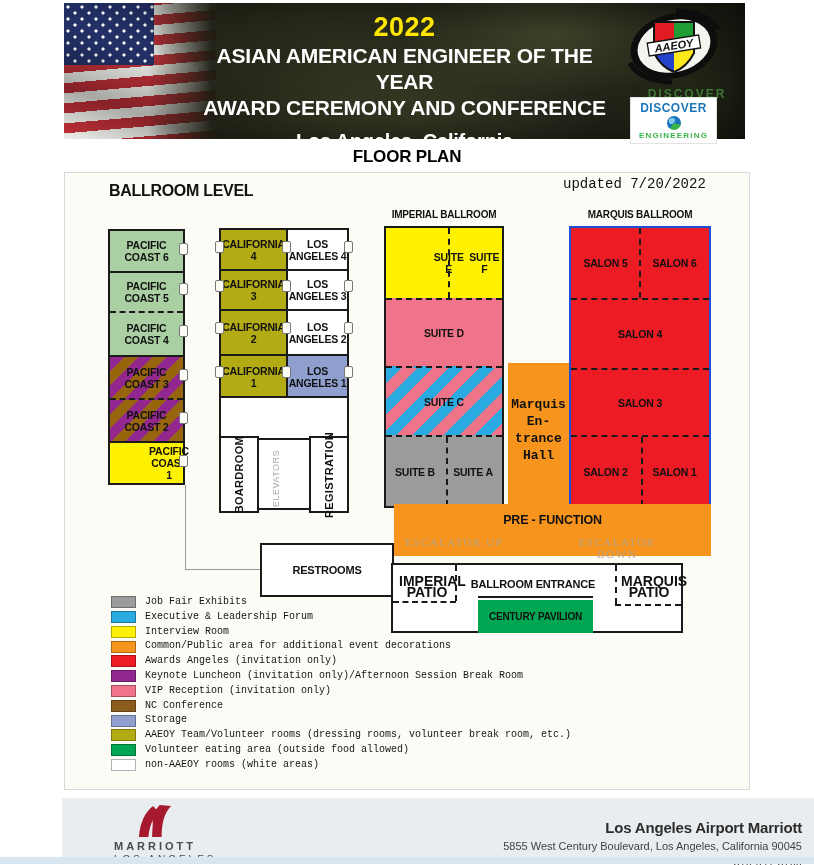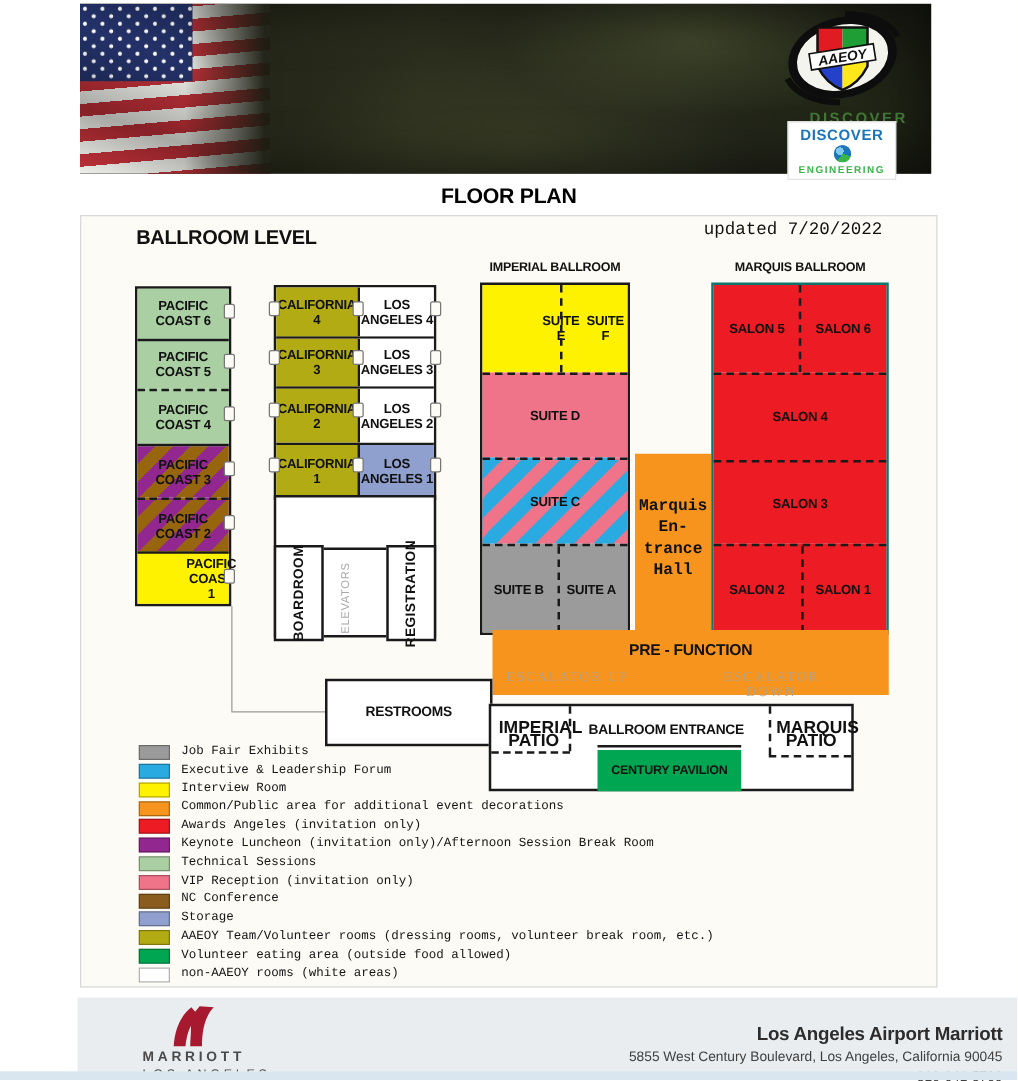--- a/index.html
+++ b/index.html
@@ -83,21 +83,21 @@
   .tallbox{position:absolute;width:40px;height:77px;border:2px solid #1a1a1a;background:#fff;
     box-sizing:border-box;display:flex;align-items:center;justify-content:center;}
   .vtext{writing-mode:vertical-rl;transform:rotate(180deg);font-size:11px;font-weight:bold;letter-spacing:.3px;}
   .elev{position:absolute;left:206px;top:272px;height:62px;color:#a8a8a8;
     writing-mode:vertical-rl;transform:rotate(180deg);font-size:9px;letter-spacing:.5px;}
 
   .conn{position:absolute;background:#9a9a9a;}
 
   
   .imp{position:absolute;left:319px;top:53px;width:120px;border:2px solid #1a1a1a;box-sizing:border-box;}
-  .marq{position:absolute;left:504px;top:53px;width:142px;border:2px solid #0f766e;box-sizing:border-box;}
+  .marq{position:absolute;left:504px;top:53px;width:142px;border:2px solid #1d4ed8;box-sizing:border-box;}
   .sect{position:relative;display:flex;align-items:center;justify-content:center;box-sizing:border-box;}
   .half{flex:1;display:flex;align-items:center;justify-content:center;}
   .vdash{position:absolute;top:0;bottom:0;border-left:2px dashed #1a1a1a;}
 
   .mhall{position:absolute;left:443px;top:190px;width:61px;height:141px;background:#f7941d;
     box-sizing:border-box;padding-top:33px;text-align:center;
     font-family:"Liberation Mono","DejaVu Sans Mono",monospace;font-size:13px;font-weight:bold;
     line-height:17px;white-space:pre-line;color:#111;}
 
   .prefn{position:absolute;left:329px;top:331px;width:317px;height:52px;background:#f7941d;}
@@ -147,20 +147,26 @@
 </head>
 <body>
 
 <div class="page">
 
   <div class="banner">
     <div class="flag">
       <div class="flag-stripes"></div>
       <div class="flag-canton"></div>
       <div class="flag-fade"></div>
+    </div>
+    <div class="banner-text">
+      <div class="b-year">2022</div>
+      <div class="b-t1">ASIAN AMERICAN ENGINEER OF THE YEAR</div>
+      <div class="b-t2">AWARD CEREMONY AND CONFERENCE</div>
+      <div class="b-loc">Los Angeles, California</div>
     </div>
     <svg class="aaeoy" viewBox="0 0 96 82">
       <ellipse cx="48" cy="39" rx="44" ry="32" fill="#0d0d0d" transform="rotate(-14 48 39)"></ellipse>
       <path d="M4,56 Q14,74 46,75" stroke="#0d0d0d" stroke-width="5" fill="none"></path>
       <path d="M92,22 Q82,5 50,4" stroke="#0d0d0d" stroke-width="5" fill="none"></path>
       <ellipse cx="48" cy="39" rx="37" ry="26" fill="#f4f4ee" transform="rotate(-14 48 39)"></ellipse>
       <path d="M28,15 H48 V39 H28 Z" fill="#e01b22"></path>
       <path d="M48,15 H68 V39 H48 Z" fill="#1e9e35"></path>
       <path d="M28,39 H48 V65 Q33,59 28,46 Z" fill="#2441c9"></path>
       <path d="M48,39 H68 V46 Q63,59 48,65 Z" fill="#ffe81a"></path>
@@ -375,24 +381,20 @@
         </div>
         <div class="legend-row">
           <span class="legend-swatch" style="background: rgb(236, 27, 36);"></span>
           <span class="legend-label">Awards Angeles (invitation only)</span>
         </div>
         <div class="legend-row">
           <span class="legend-swatch" style="background: rgb(146, 39, 143);"></span>
           <span class="legend-label">Keynote Luncheon (invitation only)/Afternoon Session Break Room</span>
         </div>
         <div class="legend-row">
-          <span class="legend-swatch" style="background: rgb(169, 207, 163);"></span>
-          <span class="legend-label">Technical Sessions</span>
-        </div>
-        <div class="legend-row">
           <span class="legend-swatch" style="background: rgb(239, 115, 137);"></span>
           <span class="legend-label">VIP Reception (invitation only)</span>
         </div>
         <div class="legend-row">
           <span class="legend-swatch" style="background: rgb(138, 92, 30);"></span>
           <span class="legend-label">NC Conference</span>
         </div>
         <div class="legend-row">
           <span class="legend-swatch" style="background: rgb(143, 159, 206);"></span>
           <span class="legend-label">Storage</span>

